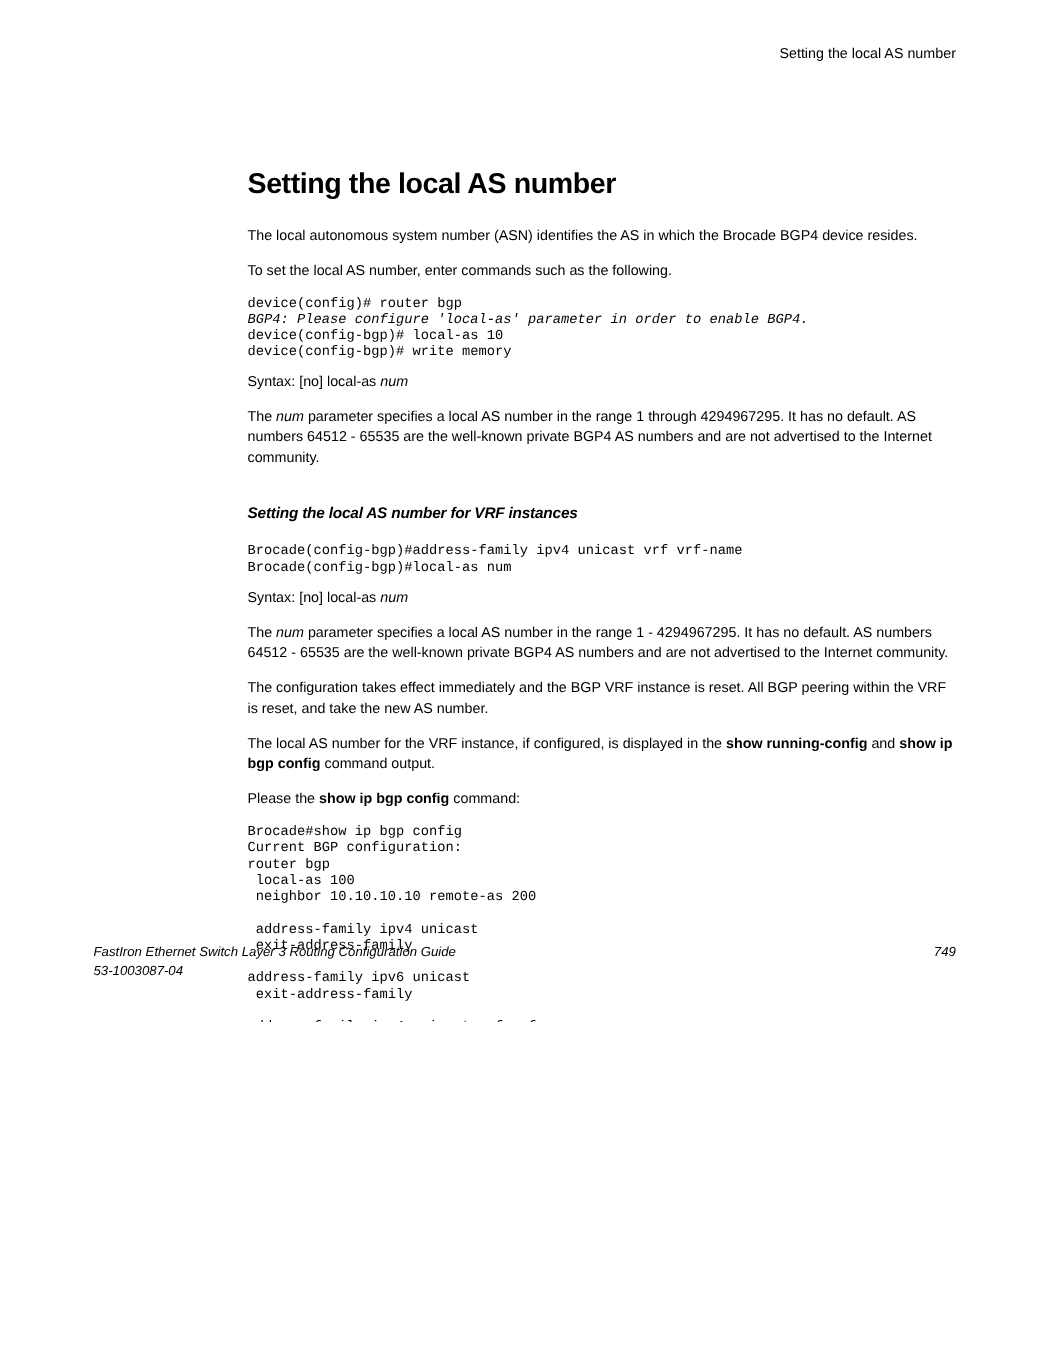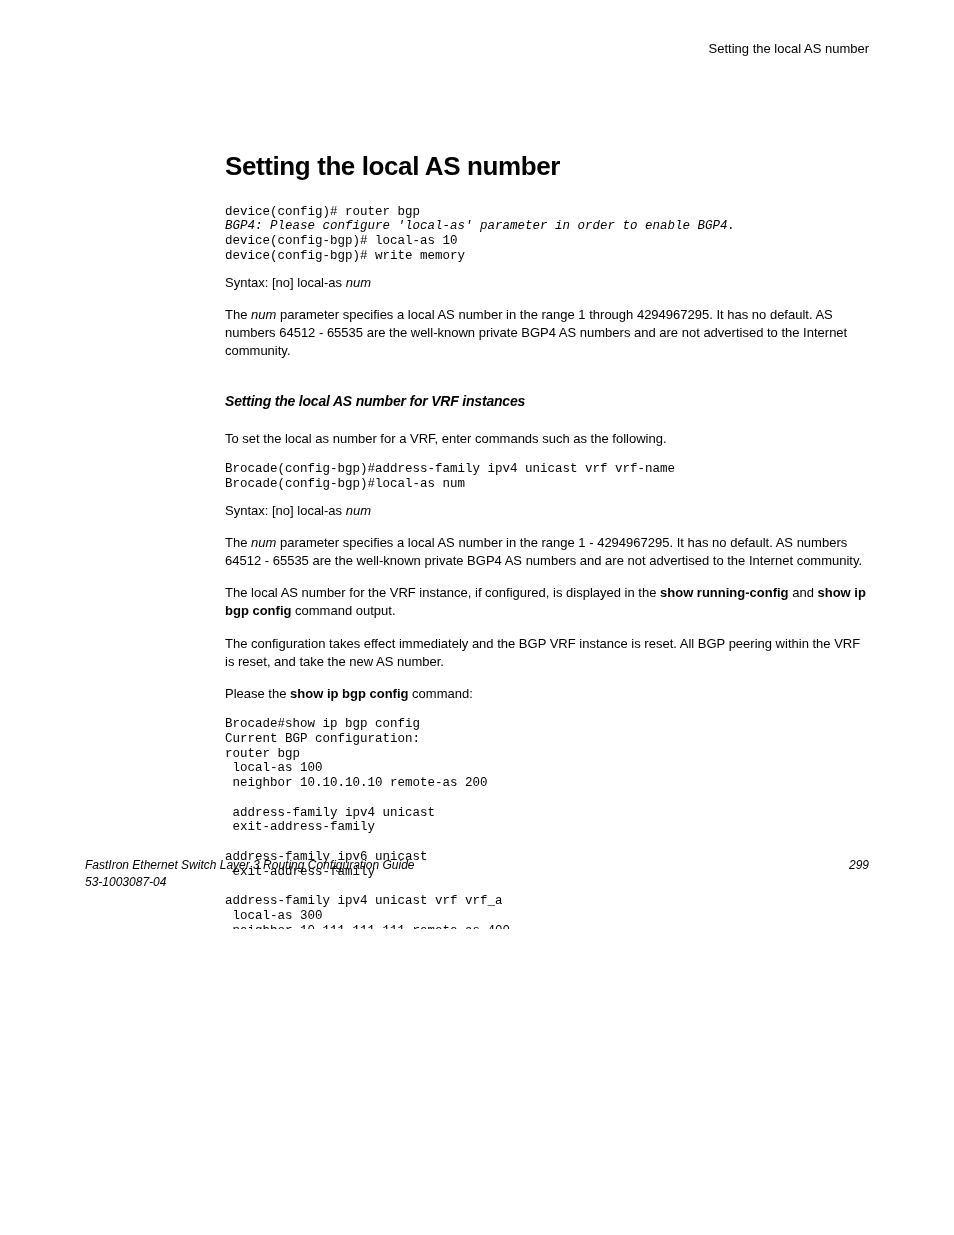--- a/index.html
+++ b/index.html
@@ -78,46 +78,47 @@
 </head>
 <body>
 
 <div class="page">
   <div class="running-header">Setting the local AS number</div>
 
   <h1>Setting the local AS number</h1>
 
   <div class="content">
 
+    <p>The local autonomous system number (ASN) identifies the AS in which the Brocade BGP4 device resides.</p>
+    <p>To set the local AS number, enter commands such as the following.</p>
 
     <pre><span>device(config)# router bgp</span>
 <span class="italic-line">BGP4: Please configure 'local-as' parameter in order to enable BGP4.</span>
 <span>device(config-bgp)# local-as 10</span>
 <span>device(config-bgp)# write memory</span></pre>
 
     <p class="syntax-line"><b>Syntax: [no] local-as</b> <em>num</em></p>
 
     <p><span>The </span><span class="inline-italic">num</span><span> parameter specifies a local AS number in the range 1 through 4294967295. It has no default. AS numbers 64512 - 65535 are the well-known private BGP4 AS numbers and are not advertised to the Internet community.</span></p>
 
     <h2>Setting the local AS number for VRF instances</h2>
 
 
 
-    <p>To set the local as number for a VRF, enter commands such as the following.</p>
 
     <pre>Brocade(config-bgp)#address-family ipv4 unicast vrf vrf-name
 Brocade(config-bgp)#local-as num</pre>
 
     <p class="syntax-line"><b>Syntax: [no] local-as</b> <em>num</em></p>
 
     <p><span>The </span><span class="inline-italic">num</span><span> parameter specifies a local AS number in the range 1 - 4294967295. It has no default. AS numbers 64512 - 65535 are the well-known private BGP4 AS numbers and are not advertised to the Internet community.</span></p>
 
+    <p>The configuration takes effect immediately and the BGP VRF instance is reset. All BGP peering within the VRF is reset, and take the new AS number.</p>
+
     <p><span>The local AS number for the VRF instance, if configured, is displayed in the </span><span class="inline-bold">show running-config</span><span> and </span><span class="inline-bold">show ip bgp config</span><span> command output.</span></p>
-
-    <p>The configuration takes effect immediately and the BGP VRF instance is reset. All BGP peering within the VRF is reset, and take the new AS number.</p>
 
     <p><span>Please the </span><span class="inline-bold">show ip bgp config</span><span> command:</span></p>
 
     <pre>Brocade#show ip bgp config
 Current BGP configuration:
 router bgp
  local-as 100
  neighbor 10.10.10.10 remote-as 200
 
  address-family ipv4 unicast
@@ -129,17 +130,17 @@
 address-family ipv4 unicast vrf vrf_a
  local-as 300
  neighbor 10.111.111.111 remote-as 400
  exit-address-family</pre>
 
     <p>end of BGP configuration</p>
 
   </div>
 
   <div class="footer">
-    <span class="footer-right">299</span>
+    <span class="footer-right">749</span>
     <span>FastIron Ethernet Switch Layer 3 Routing Configuration Guide</span><br>
     <span>53-1003087-04</span>
   </div>
 </div>
 
 </body></html>

